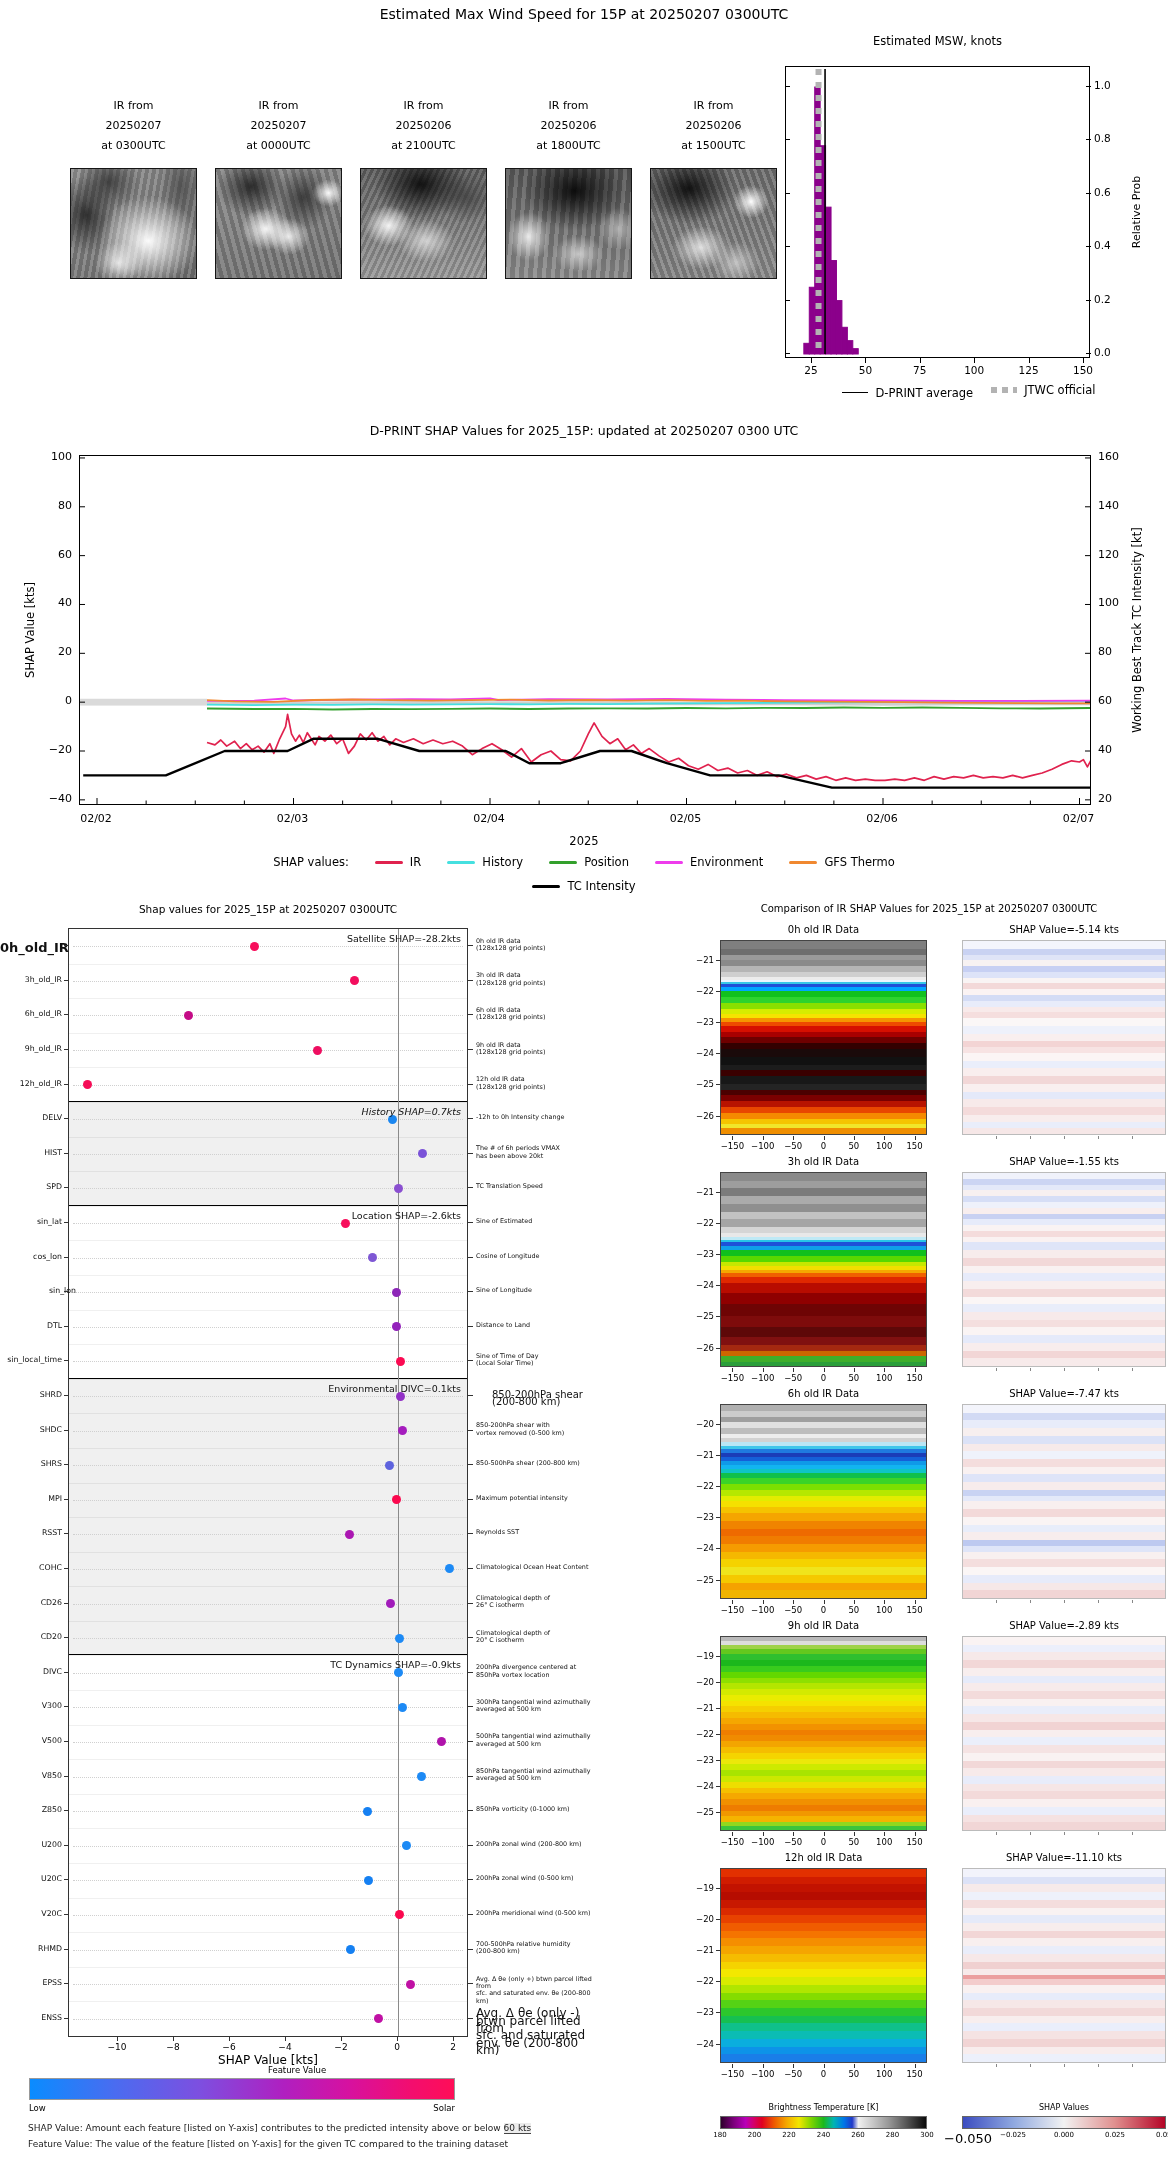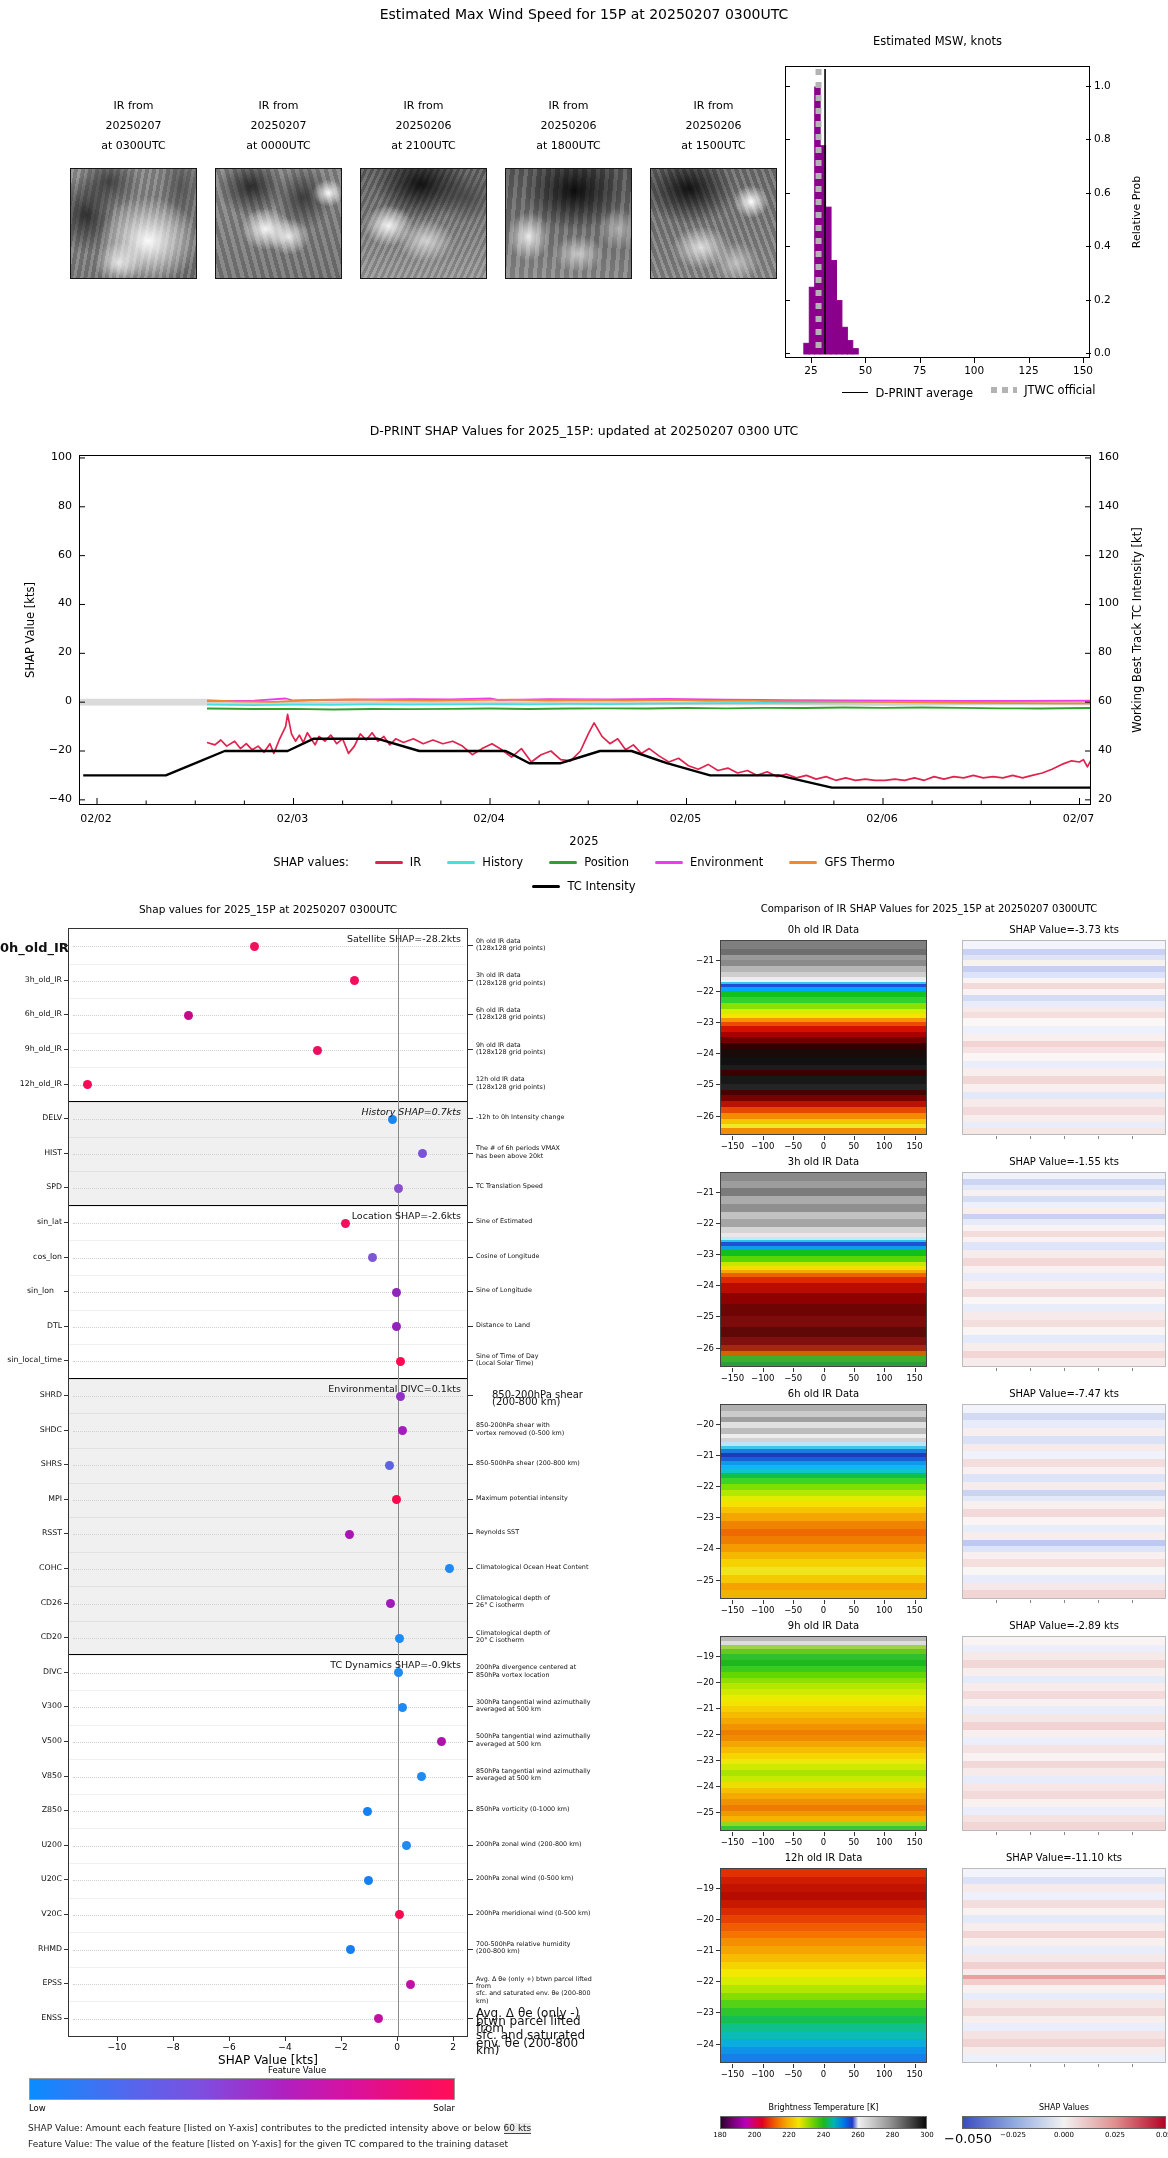--- a/index.html
+++ b/index.html
@@ -389,21 +389,21 @@
       <div style="position: absolute; left: 0px; top: 218.266px; width: 62px; text-align: right; font-size: 7.8px; color: rgb(17, 17, 17);">DELV</div>
       <div style="position: absolute; left: 64px; top: 223.266px; width: 4px; border-top: 1px solid rgb(51, 51, 51);"></div>
       <div style="position: absolute; left: 0px; top: 252.859px; width: 62px; text-align: right; font-size: 7.8px; color: rgb(17, 17, 17);">HIST</div>
       <div style="position: absolute; left: 64px; top: 257.859px; width: 4px; border-top: 1px solid rgb(51, 51, 51);"></div>
       <div style="position: absolute; left: 0px; top: 287.453px; width: 62px; text-align: right; font-size: 7.8px; color: rgb(17, 17, 17);">SPD</div>
       <div style="position: absolute; left: 64px; top: 292.453px; width: 4px; border-top: 1px solid rgb(51, 51, 51);"></div>
       <div style="position: absolute; left: 0px; top: 322.047px; width: 62px; text-align: right; font-size: 7.8px; color: rgb(17, 17, 17);">sin_lat</div>
       <div style="position: absolute; left: 64px; top: 327.047px; width: 4px; border-top: 1px solid rgb(51, 51, 51);"></div>
       <div style="position: absolute; left: 0px; top: 356.641px; width: 62px; text-align: right; font-size: 7.8px; color: rgb(17, 17, 17);">cos_lon</div>
       <div style="position: absolute; left: 64px; top: 361.641px; width: 4px; border-top: 1px solid rgb(51, 51, 51);"></div>
-      <div style="position: absolute; left: 0px; top: 391.234px; width: 54px; text-align: right; font-size: 7.8px; color: rgb(17, 17, 17);">sin_lon</div>
+      <div style="position: absolute; left: 0px; top: 391.234px; width: 76px; text-align: right; font-size: 7.8px; color: rgb(17, 17, 17);">sin_lon</div>
       <div style="position: absolute; left: 64px; top: 396.234px; width: 4px; border-top: 1px solid rgb(51, 51, 51);"></div>
       <div style="position: absolute; left: 0px; top: 425.828px; width: 62px; text-align: right; font-size: 7.8px; color: rgb(17, 17, 17);">DTL</div>
       <div style="position: absolute; left: 64px; top: 430.828px; width: 4px; border-top: 1px solid rgb(51, 51, 51);"></div>
       <div style="position: absolute; left: 0px; top: 460.422px; width: 62px; text-align: right; font-size: 7.8px; color: rgb(17, 17, 17);">sin_local_time</div>
       <div style="position: absolute; left: 64px; top: 465.422px; width: 4px; border-top: 1px solid rgb(51, 51, 51);"></div>
       <div style="position: absolute; left: 0px; top: 495.016px; width: 62px; text-align: right; font-size: 7.8px; color: rgb(17, 17, 17);">SHRD</div>
       <div style="position: absolute; left: 64px; top: 500.016px; width: 4px; border-top: 1px solid rgb(51, 51, 51);"></div>
       <div style="position: absolute; left: 0px; top: 529.609px; width: 62px; text-align: right; font-size: 7.8px; color: rgb(17, 17, 17);">SHDC</div>
       <div style="position: absolute; left: 64px; top: 534.609px; width: 4px; border-top: 1px solid rgb(51, 51, 51);"></div>
       <div style="position: absolute; left: 0px; top: 564.203px; width: 62px; text-align: right; font-size: 7.8px; color: rgb(17, 17, 17);">SHRS</div>
@@ -612,21 +612,21 @@
   <div class="abs nowrap" style="left:28px;top:1228px;font-size:9px;color:#222">
     <span>SHAP Value: Amount each feature [listed on Y-axis] contributes to the predicted intensity above or below </span><span class="u60">60 kts</span>
   </div>
   <div class="abs nowrap" style="left:28px;top:1244px;font-size:9px;color:#222">Feature Value: The value of the feature [listed on Y-axis] for the given TC compared to the training dataset</div>
 </div>
 
 <div id="comp-wrap" class="abs" style="left:690px;top:895px;width:478px;height:1263px">
   <div class="abs ctr" style="left:0;top:8px;width:478px;font-size:10px">Comparison of IR SHAP Values for 2025_15P at 20250207 0300UTC</div>
   <div id="comp-rows" class="abs" style="left:0;top:0;width:478px;height:1200px">
       <div style="position: absolute; left: 30px; top: 29px; width: 207px; text-align: center; font-size: 10px;">0h old IR Data</div>
-      <div style="position: absolute; left: 272px; top: 29px; width: 204px; text-align: center; font-size: 10px;">SHAP Value=-3.73 kts</div>
+      <div style="position: absolute; left: 272px; top: 29px; width: 204px; text-align: center; font-size: 10px;">SHAP Value=-5.14 kts</div>
       <div style="position: absolute; left: 30px; top: 45px; width: 207px; height: 195px; border: 1px solid rgb(68, 68, 68); background: linear-gradient(rgb(127, 127, 127) 0%, rgb(127, 127, 127) 4%, rgb(110, 110, 110) 4%, rgb(110, 110, 110) 7%, rgb(154, 154, 154) 7%, rgb(154, 154, 154) 10%, rgb(138, 138, 138) 10%, rgb(138, 138, 138) 13%, rgb(181, 181, 181) 13%, rgb(181, 181, 181) 16%, rgb(207, 207, 207) 16%, rgb(207, 207, 207) 18.5%, rgb(236, 236, 236) 18.5%, rgb(236, 236, 236) 20%, rgb(234, 245, 255) 20%, rgb(234, 245, 255) 21%, rgb(53, 200, 232) 21%, rgb(53, 200, 232) 22.5%, rgb(30, 79, 216) 22.5%, rgb(30, 79, 216) 24%, rgb(0, 166, 255) 24%, rgb(0, 166, 255) 26%, rgb(17, 193, 30) 26%, rgb(17, 193, 30) 29%, rgb(46, 211, 46) 29%, rgb(46, 211, 46) 32%, rgb(138, 224, 0) 32%, rgb(138, 224, 0) 35%, rgb(214, 236, 0) 35%, rgb(214, 236, 0) 38%, rgb(245, 227, 0) 38%, rgb(245, 227, 0) 40%, rgb(245, 149, 0) 40%, rgb(245, 149, 0) 42%, rgb(238, 74, 0) 42%, rgb(238, 74, 0) 44%, rgb(214, 15, 0) 44%, rgb(214, 15, 0) 47%, rgb(168, 0, 0) 47%, rgb(168, 0, 0) 50%, rgb(110, 0, 0) 50%, rgb(110, 0, 0) 53%, rgb(51, 0, 0) 53%, rgb(51, 0, 0) 56%, rgb(26, 10, 10) 56%, rgb(26, 10, 10) 60%, rgb(17, 17, 17) 60%, rgb(17, 17, 17) 64%, rgb(28, 28, 28) 64%, rgb(28, 28, 28) 67%, rgb(58, 0, 0) 67%, rgb(58, 0, 0) 70%, rgb(24, 24, 24) 70%, rgb(24, 24, 24) 74%, rgb(36, 36, 36) 74%, rgb(36, 36, 36) 77%, rgb(75, 0, 0) 77%, rgb(75, 0, 0) 80%, rgb(122, 0, 0) 80%, rgb(122, 0, 0) 83%, rgb(184, 19, 0) 83%, rgb(184, 19, 0) 86%, rgb(232, 71, 0) 86%, rgb(232, 71, 0) 89%, rgb(245, 138, 0) 89%, rgb(245, 138, 0) 92%, rgb(245, 196, 0) 92%, rgb(245, 196, 0) 95%, rgb(240, 230, 42) 95%, rgb(240, 230, 42) 97%, rgb(239, 142, 0) 97%, rgb(239, 142, 0) 100%, rgb(224, 82, 0) 100%, rgb(224, 82, 0) 100%);"></div>
       <div style="position: absolute; left: 272px; top: 45px; width: 204px; height: 195px; border: 1px solid rgb(187, 187, 187); background: linear-gradient(rgb(244, 245, 252) 0%, rgb(244, 245, 252) 4%, rgb(201, 210, 242) 4%, rgb(201, 210, 242) 7%, rgb(223, 228, 247) 7%, rgb(223, 228, 247) 10%, rgb(247, 242, 242) 10%, rgb(247, 242, 242) 13%, rgb(199, 208, 243) 13%, rgb(199, 208, 243) 16%, rgb(221, 227, 248) 16%, rgb(221, 227, 248) 19%, rgb(249, 244, 244) 19%, rgb(249, 244, 244) 22%, rgb(243, 217, 217) 22%, rgb(243, 217, 217) 25%, rgb(251, 243, 243) 25%, rgb(251, 243, 243) 28%, rgb(212, 220, 245) 28%, rgb(212, 220, 245) 31%, rgb(232, 236, 250) 31%, rgb(232, 236, 250) 34%, rgb(248, 234, 234) 34%, rgb(248, 234, 234) 37%, rgb(245, 222, 222) 37%, rgb(245, 222, 222) 40%, rgb(251, 247, 247) 40%, rgb(251, 247, 247) 44%, rgb(238, 241, 251) 44%, rgb(238, 241, 251) 48%, rgb(249, 239, 239) 48%, rgb(249, 239, 239) 52%, rgb(243, 212, 212) 52%, rgb(243, 212, 212) 55%, rgb(247, 227, 227) 55%, rgb(247, 227, 227) 58%, rgb(251, 245, 245) 58%, rgb(251, 245, 245) 62%, rgb(234, 238, 251) 62%, rgb(234, 238, 251) 66%, rgb(249, 238, 238) 66%, rgb(249, 238, 238) 70%, rgb(242, 215, 215) 70%, rgb(242, 215, 215) 74%, rgb(249, 239, 239) 74%, rgb(249, 239, 239) 78%, rgb(228, 233, 249) 78%, rgb(228, 233, 249) 82%, rgb(247, 234, 234) 82%, rgb(247, 234, 234) 86%, rgb(244, 219, 219) 86%, rgb(244, 219, 219) 90%, rgb(248, 237, 237) 90%, rgb(248, 237, 237) 94%, rgb(233, 237, 250) 94%, rgb(233, 237, 250) 97%, rgb(246, 231, 231) 97%, rgb(246, 231, 231) 100%, rgb(251, 248, 248) 100%, rgb(251, 248, 248) 100%);"></div>
       <div style="position: absolute; left: 0px; top: 59.5px; width: 24px; text-align: right; font-size: 8.5px;">−21</div>
       <div style="position: absolute; left: 26px; top: 64.5px; width: 4px; border-top: 1px solid rgb(51, 51, 51);"></div>
       <div style="position: absolute; left: 0px; top: 90.7px; width: 24px; text-align: right; font-size: 8.5px;">−22</div>
       <div style="position: absolute; left: 26px; top: 95.7px; width: 4px; border-top: 1px solid rgb(51, 51, 51);"></div>
       <div style="position: absolute; left: 0px; top: 121.9px; width: 24px; text-align: right; font-size: 8.5px;">−23</div>
       <div style="position: absolute; left: 26px; top: 126.9px; width: 4px; border-top: 1px solid rgb(51, 51, 51);"></div>
       <div style="position: absolute; left: 0px; top: 153.1px; width: 24px; text-align: right; font-size: 8.5px;">−24</div>
       <div style="position: absolute; left: 26px; top: 158.1px; width: 4px; border-top: 1px solid rgb(51, 51, 51);"></div>

